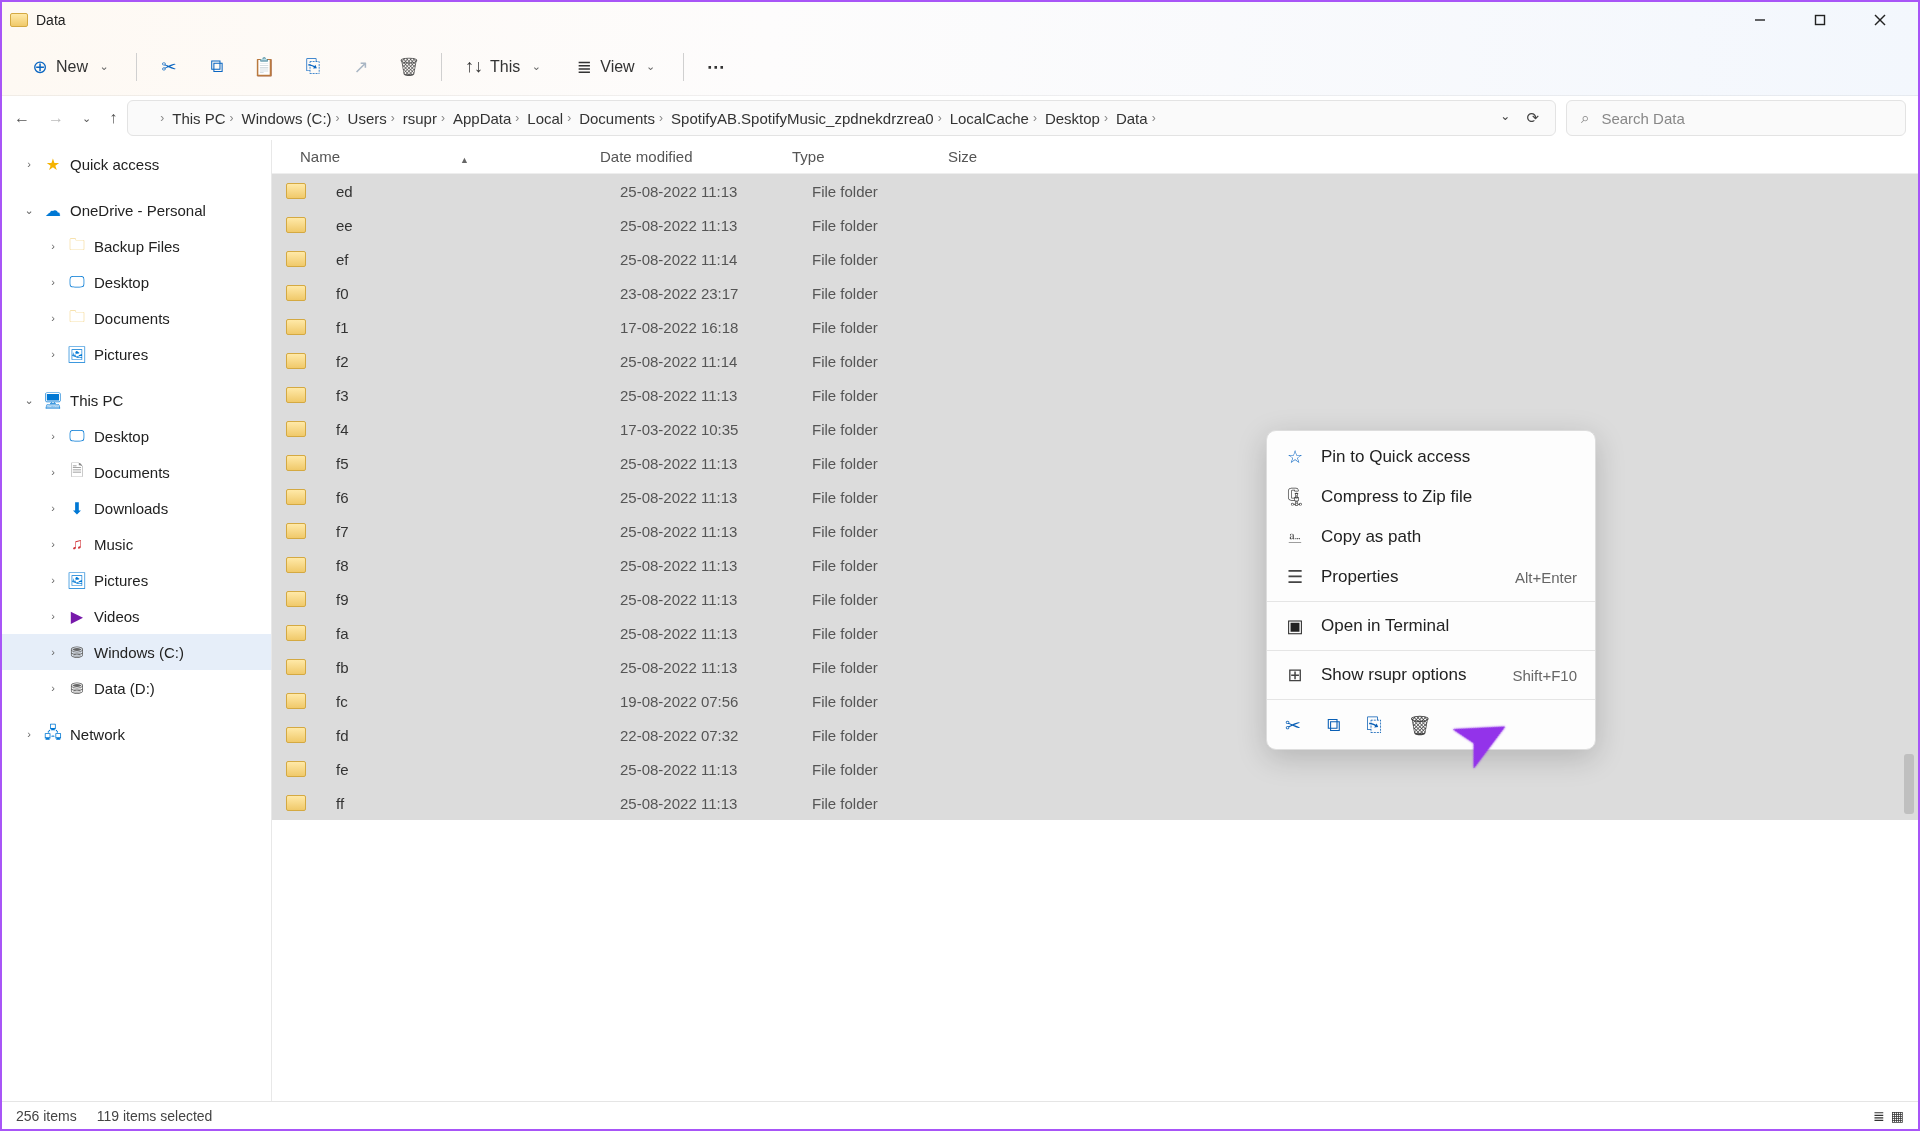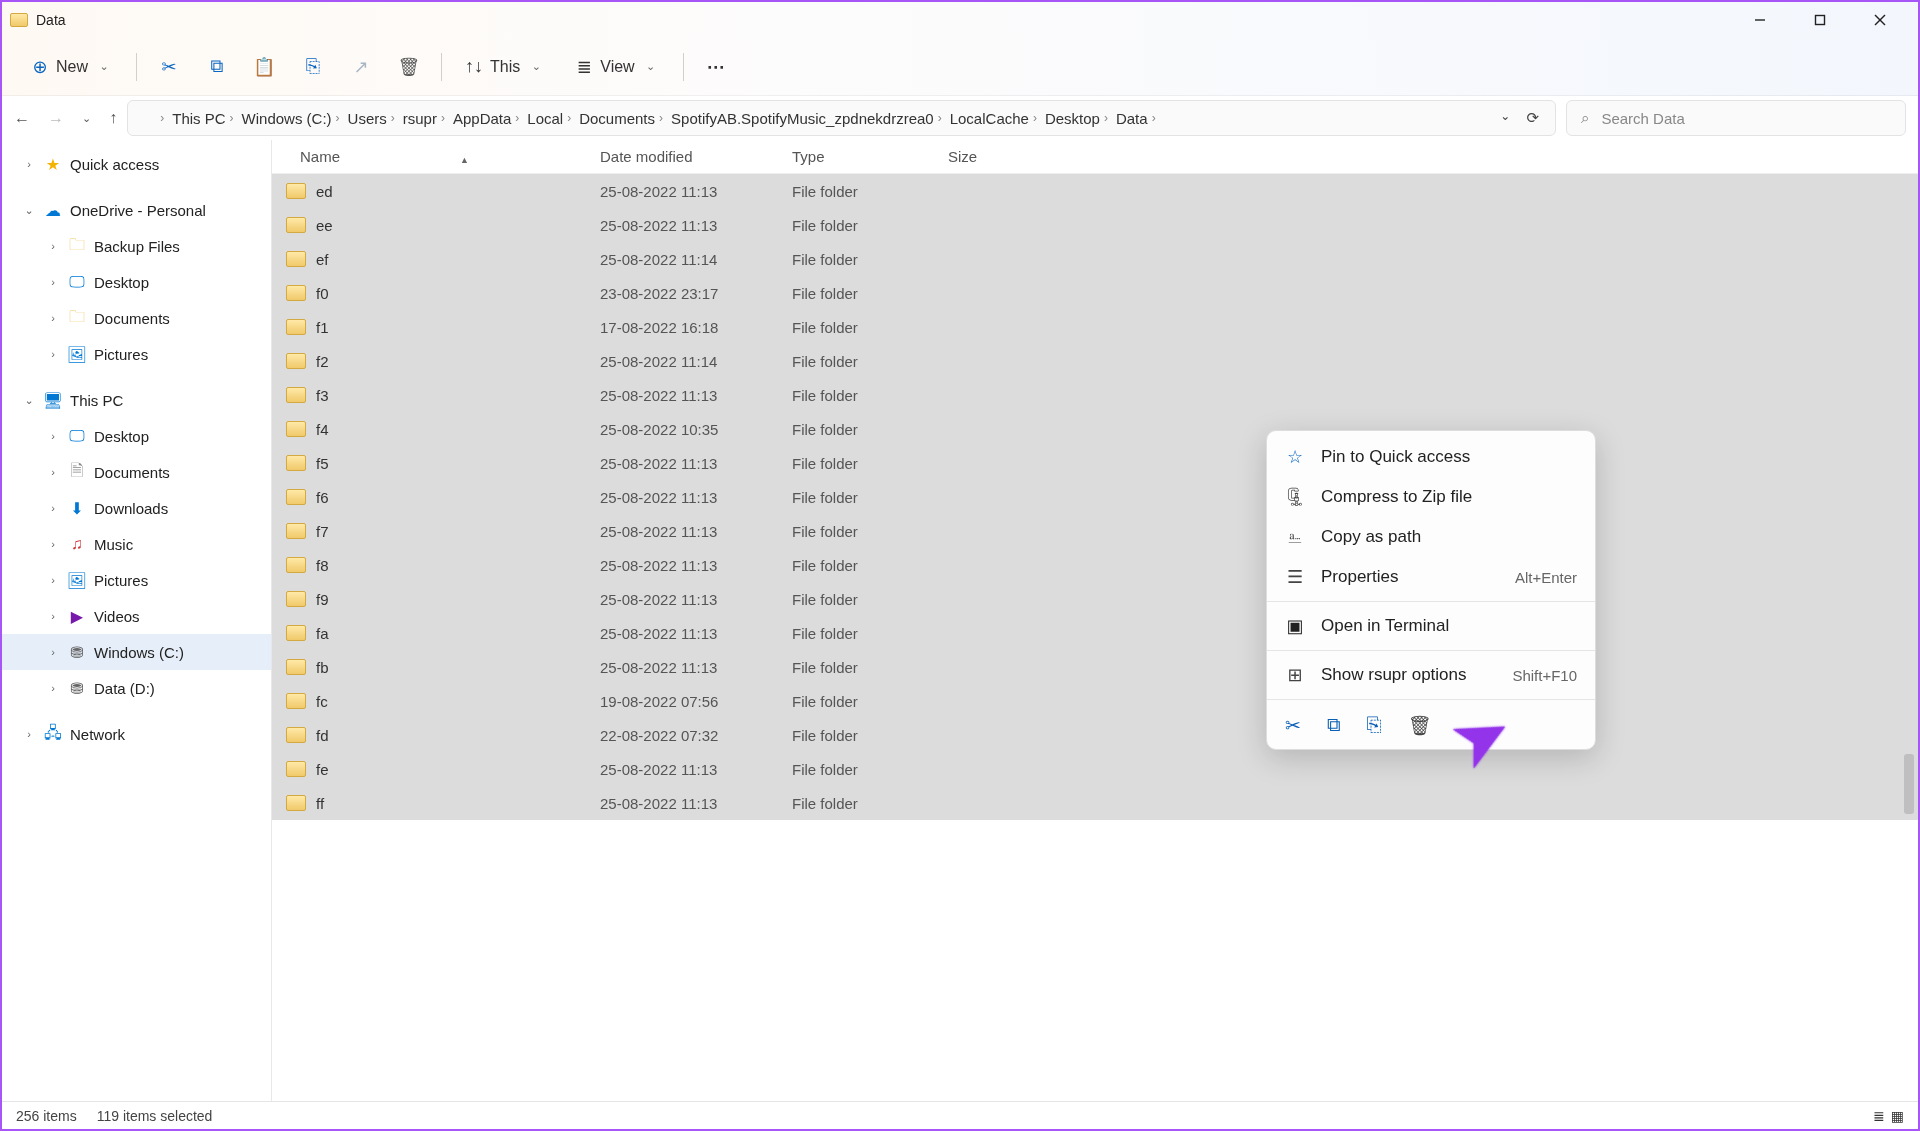--- a/index.html
+++ b/index.html
@@ -41,21 +41,21 @@
 .cols { display: flex; height: 34px; align-items: center; border-bottom: 1px solid #eee; color: #555; font-size: 15px; padding-left: 14px; }
 .col-name { width: 314px; padding-left: 14px; display:flex; align-items:flex-end; gap:120px;}
 .col-date { width: 192px; }
 .col-type { width: 156px; }
 .col-size { width: 80px; }
 .sort-ind{font-size:9px;color:#666;}
 .filelist { flex: 1; overflow: hidden; position: relative; }
 .row { display: flex; align-items: center; height: 34px; padding-left: 14px; font-size: 15px; color: #333; }
 .row.sel { background: #dcdcdc; }
 .row .fico { width: 20px; height: 16px; background: linear-gradient(#ffe9a8, #f0c96a); border: 1px solid #d4a942; border-radius: 2px; margin-right: 10px; }
-.row .n { width: 284px; }
+.row .n { width: 284px; margin-left: 20px; }
 .row .d { width: 192px; color: #555; }
 .row .t { width: 156px; color: #555; }
 
 
 .ctx { position: absolute; left: 994px; top: 290px; width: 330px; background: #fdfdfd; border: 1px solid #ddd; border-radius: 10px; box-shadow: 0 8px 30px rgba(0,0,0,0.18); padding: 6px 0; }
 .ctx-item { display: flex; align-items: center; height: 40px; padding: 0 18px; gap: 16px; font-size: 17px; color: #222; }
 .ctx-item .sc { margin-left: auto; color: #666; font-size: 15px; }
 .ctx-sep { height: 1px; background: #e5e5e5; margin: 4px 0; }
 .ctx-icons { display: flex; gap: 26px; padding: 10px 18px 6px; color: #0a5fb5; font-size: 19px; }
 .ctx-icons .del { color: #444; }
@@ -343,21 +343,21 @@
         </div>
         <div class="row sel">
           <span class="fico"></span>
           <span class="n">f3</span>
           <span class="d">25-08-2022 11:13</span>
           <span class="t">File folder</span>
         </div>
         <div class="row sel">
           <span class="fico"></span>
           <span class="n">f4</span>
-          <span class="d">25-08-2022 10:35</span>
+          <span class="d">17-03-2022 10:35</span>
           <span class="t">File folder</span>
         </div>
         <div class="row sel">
           <span class="fico"></span>
           <span class="n">f5</span>
           <span class="d">25-08-2022 11:13</span>
           <span class="t">File folder</span>
         </div>
         <div class="row sel">
           <span class="fico"></span>

